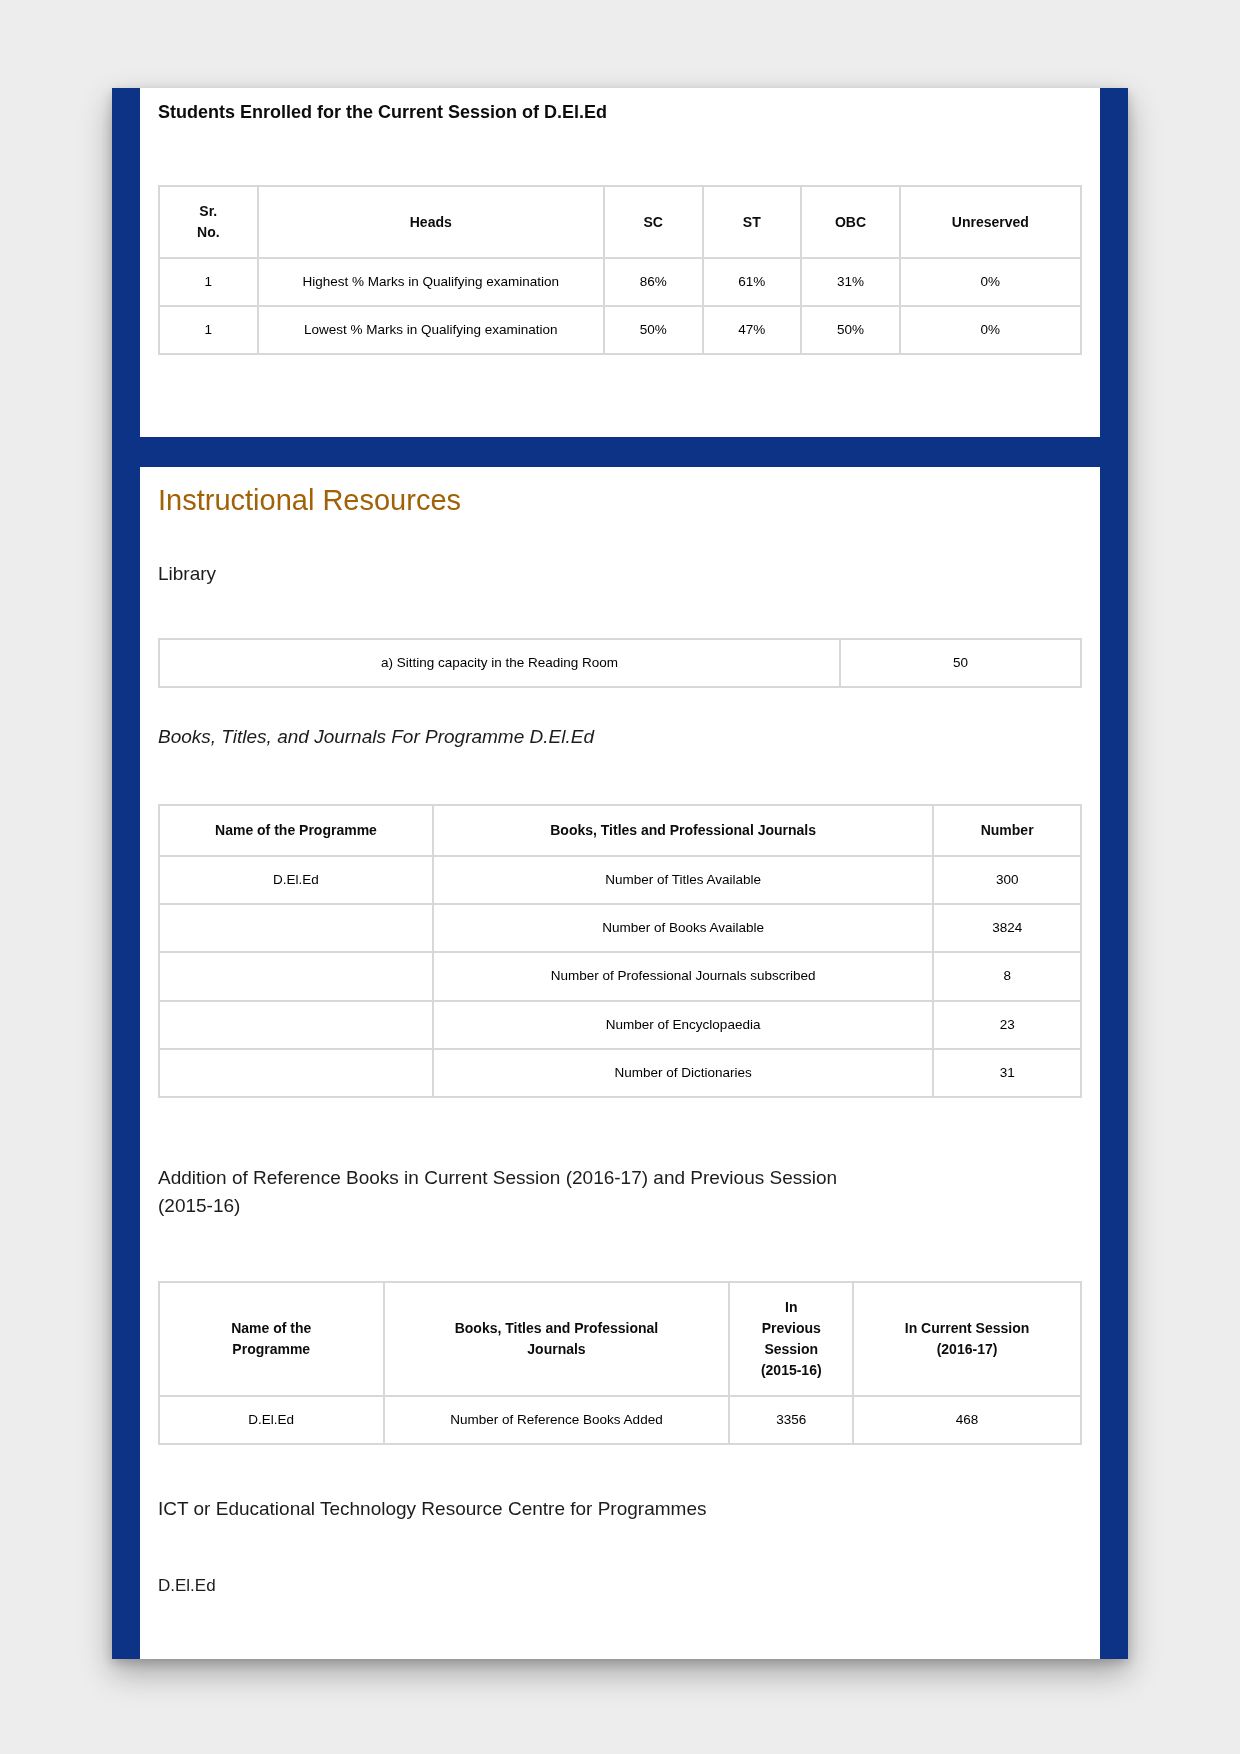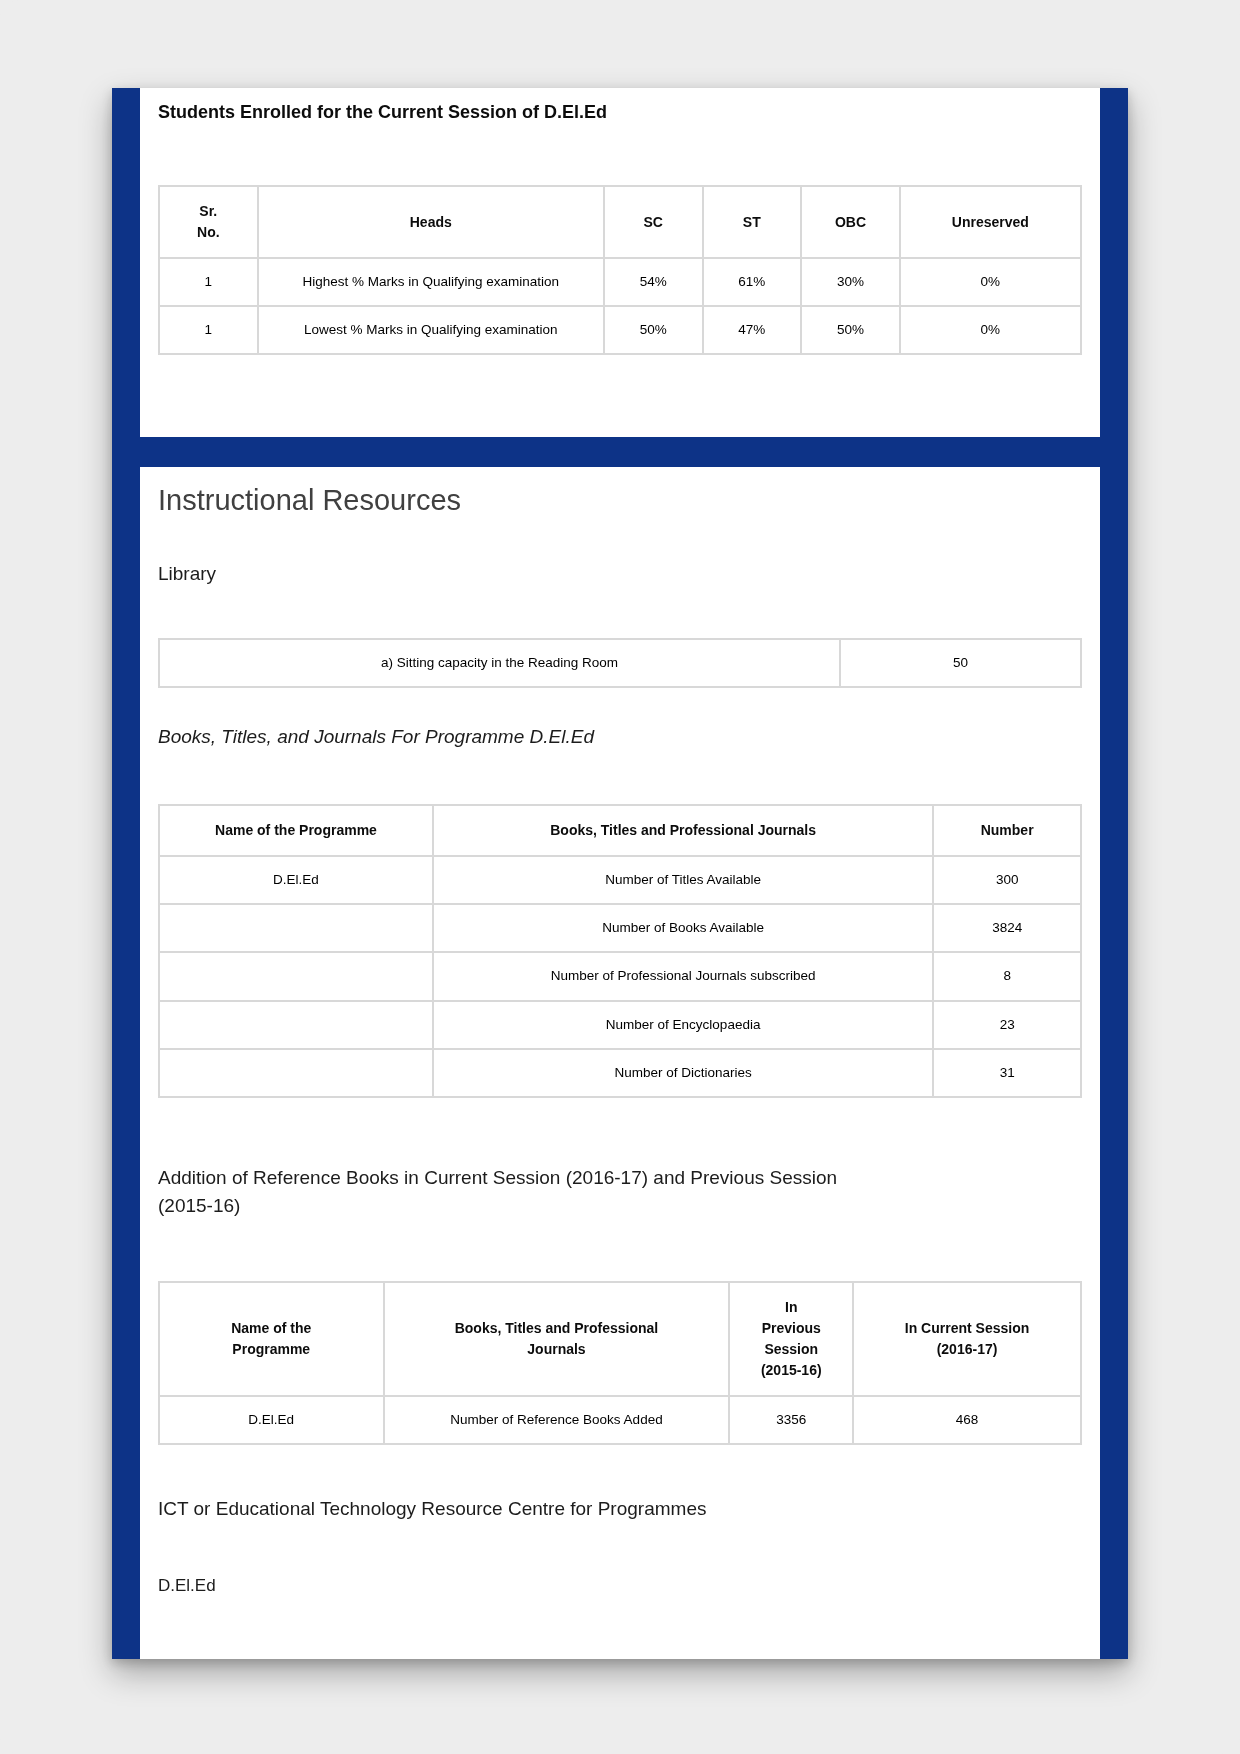--- a/index.html
+++ b/index.html
@@ -74,21 +74,21 @@
   .students-table .col-sc   { width: 10%; }
   .students-table .col-st   { width: 10%; }
   .students-table .col-obc  { width: 10%; }
   .students-table .col-unr  { width: 20%; }
 
   .section-title {
     margin: 0;
     padding-top: 16px;
     font-size: 29px;
     font-weight: 400;
-    color: #404040;
+    color: #a16207;
     line-height: 1.2;
   }
   .sub-heading {
     margin: 0;
     font-size: 19px;
     font-weight: 400;
     color: #1c1c1c;
     line-height: 1.5;
   }
   .h-library  { margin-top: 42px; }
@@ -137,23 +137,23 @@
             <th class="col-sc">SC</th>
             <th class="col-st">ST</th>
             <th class="col-obc">OBC</th>
             <th class="col-unr">Unreserved</th>
           </tr>
         </thead>
         <tbody>
           <tr>
             <td>1</td>
             <td>Highest % Marks in Qualifying examination</td>
-            <td>54%</td>
+            <td>86%</td>
             <td>61%</td>
-            <td>30%</td>
+            <td>31%</td>
             <td>0%</td>
           </tr>
           <tr>
             <td>1</td>
             <td>Lowest % Marks in Qualifying examination</td>
             <td>50%</td>
             <td>47%</td>
             <td>50%</td>
             <td>0%</td>
           </tr>

